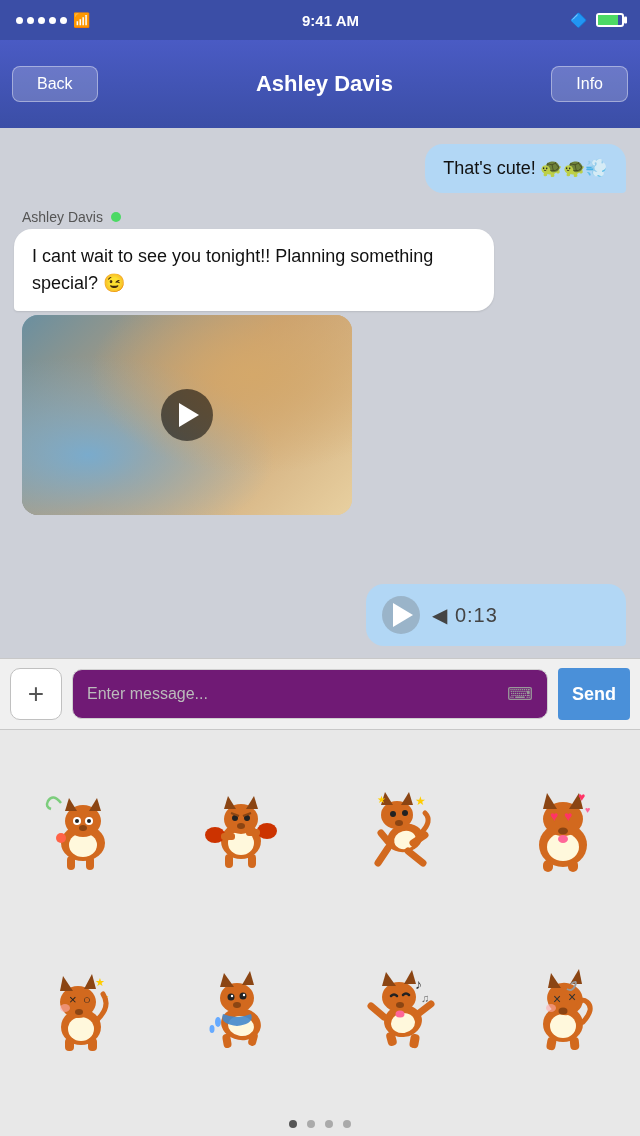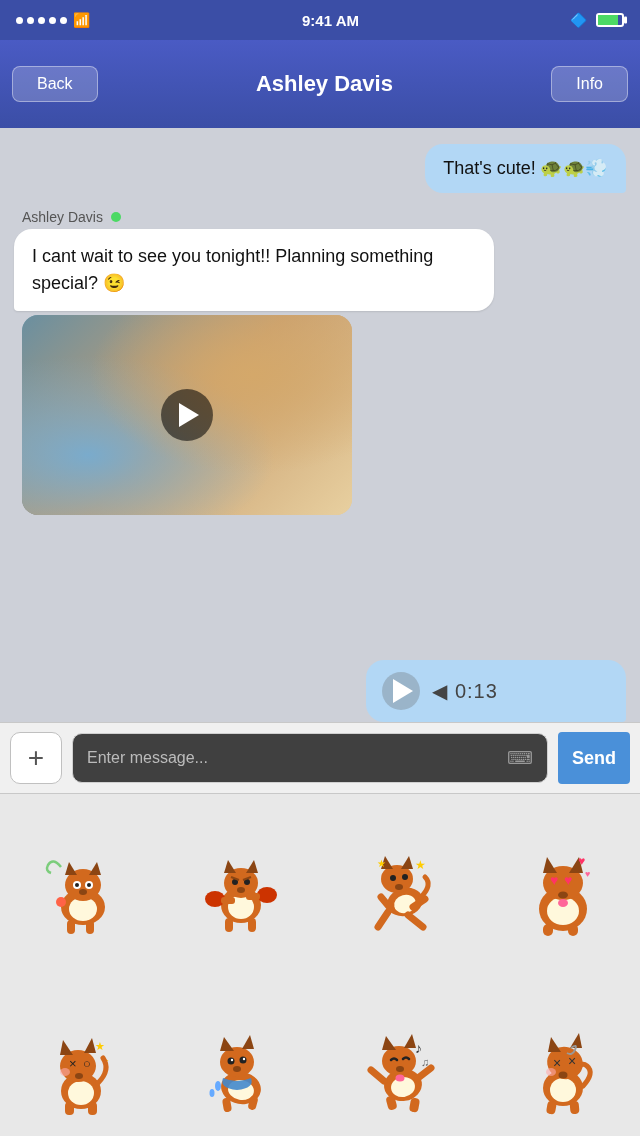--- a/index.html
+++ b/index.html
@@ -73,21 +73,21 @@
       color: white;
       font-size: 22px;
       font-weight: 700;
       text-align: center;
       flex: 1;
     }
 
     
     .messages-area {
       width: 640px;
-      height: 594px;
+      height: 530px;
       background: #cdd0d8;
       overflow: hidden;
       position: relative;
       padding: 16px 0;
     }
 
     
     .msg-outgoing {
       display: flex;
       justify-content: flex-end;
@@ -161,21 +161,21 @@
       width: 0; height: 0;
       border-top: 12px solid transparent;
       border-bottom: 12px solid transparent;
       border-left: 20px solid white;
       margin-left: 4px;
     }
 
     
     .msg-outgoing-partial {
       position: absolute;
-      bottom: 0;
+      bottom: 12px;
       right: 14px;
       width: 260px;
       height: 62px;
       background: #b2d7f5;
       border-radius: 18px 18px 4px 18px;
       display: flex;
       align-items: center;
       gap: 12px;
       padding: 0 16px;
       overflow: hidden;
@@ -210,21 +210,21 @@
       font-size: 28px;
       color: #555;
       cursor: pointer;
       flex-shrink: 0;
     }
     .message-input {
       flex: 1;
       height: 50px;
       border: 1px solid #d0d0d0;
       border-radius: 10px;
-      background: #404040;
+      background: #701a75;
       display: flex;
       align-items: center;
       padding: 0 14px;
       font-size: 16px;
       color: #bbb;
       justify-content: space-between;
     }
     .keyboard-icon { font-size: 18px; color: #999; }
     .send-btn {
       width: 72px; height: 52px;

